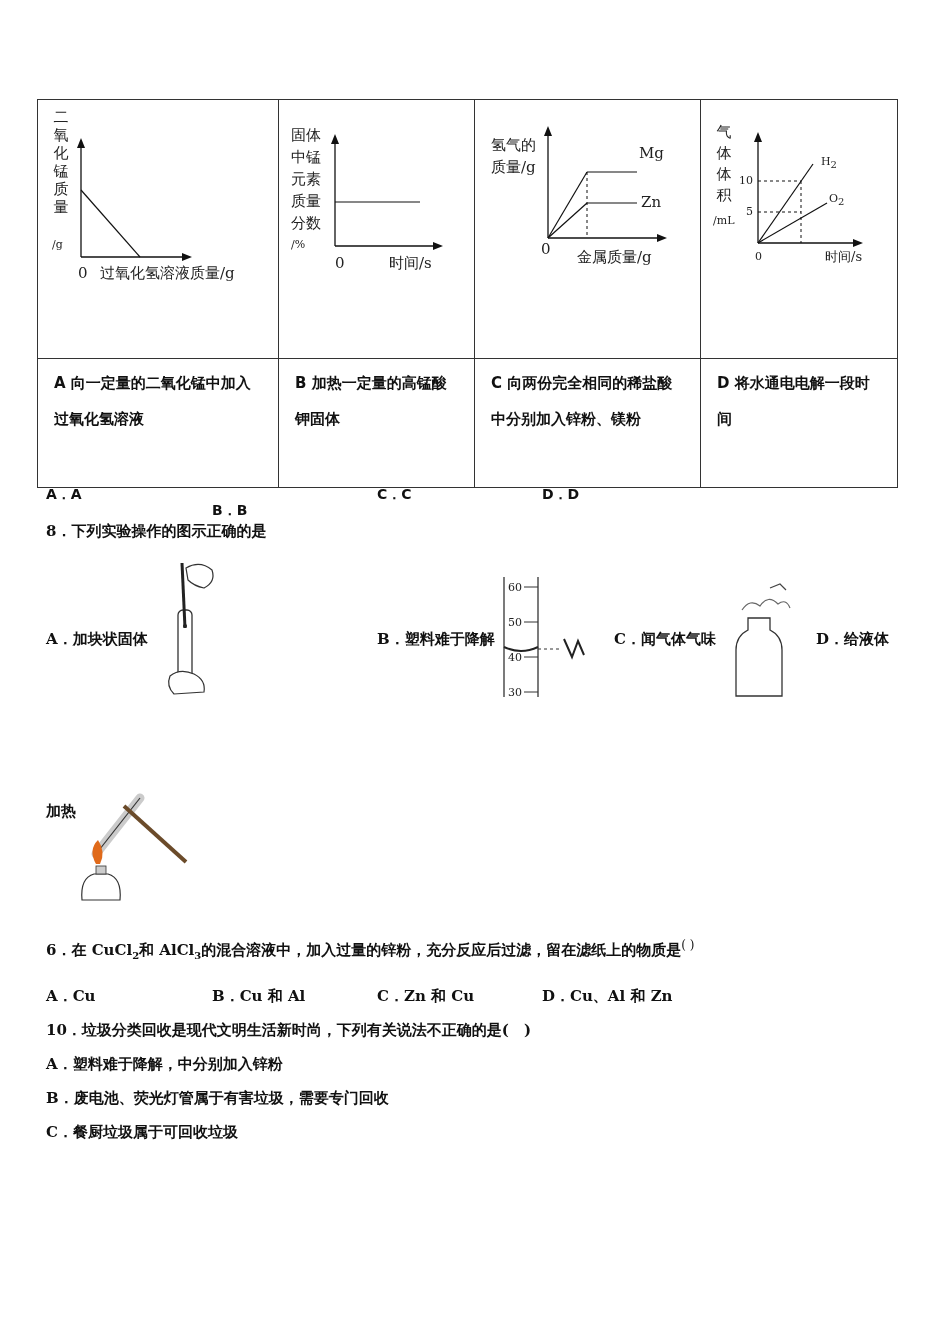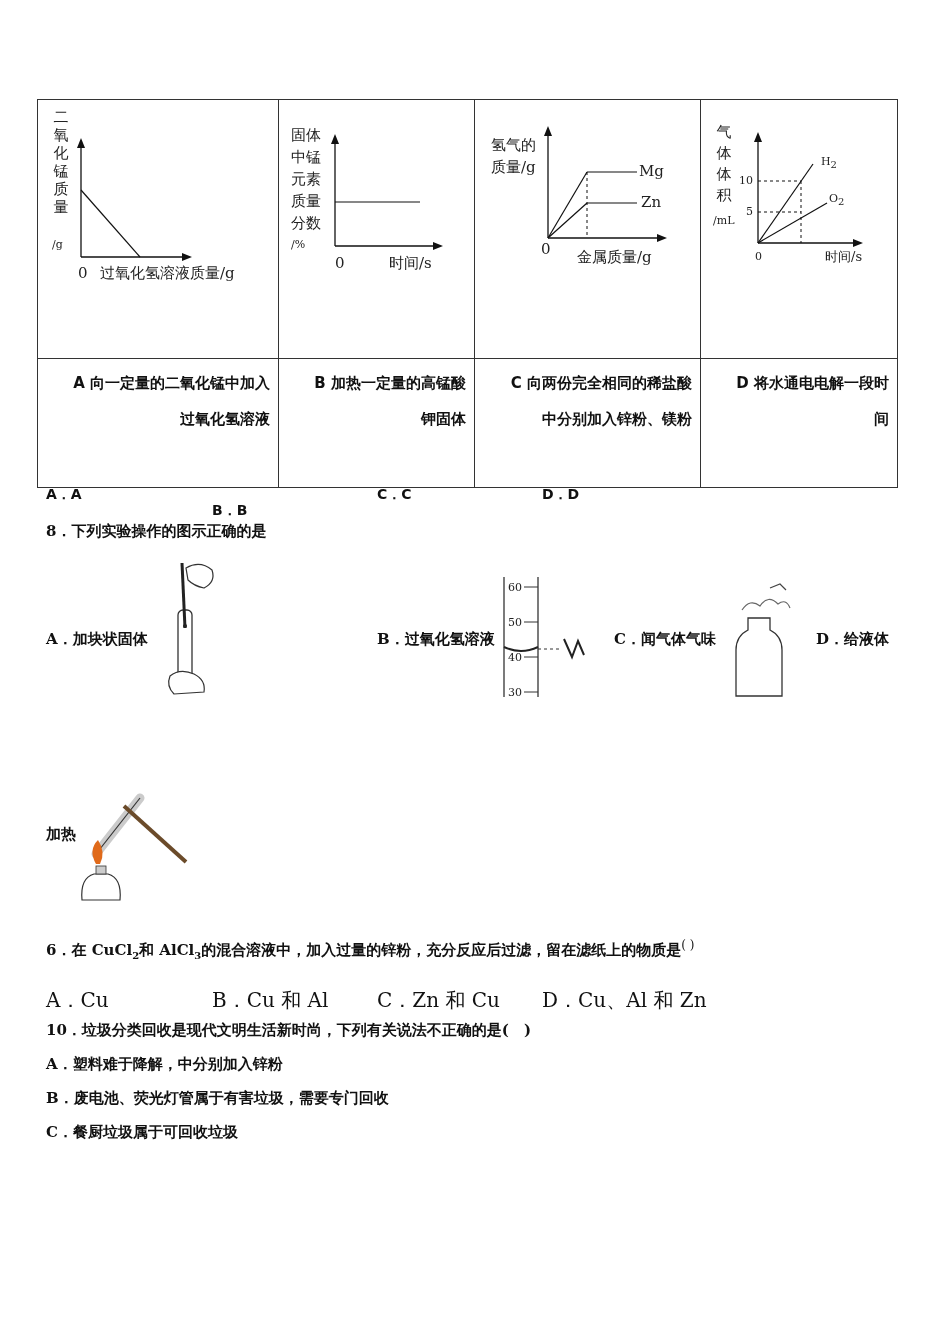--- a/index.html
+++ b/index.html
@@ -2,28 +2,28 @@
 <html><head>
   <meta charset="utf-8">
   <style>
     html, body { margin: 0; padding: 0; background: #ffffff; }
     body { width: 950px; height: 1344px; position: relative; overflow: hidden;
            font-family: "DejaVu Serif", "Liberation Serif", serif; color: #111; }
     table.q-table { position: absolute; left: 37px; top: 99px; border-collapse: collapse; }
     table.q-table td { border: 1px solid #333; padding: 0; vertical-align: top; }
     .graph-cell { height: 258px; position: relative; }
     .cap-cell { height: 122px; font-family: "DejaVu Sans", "Liberation Sans", sans-serif;
-                font-weight: bold; font-size: 15px; line-height: 36px; padding: 6px 8px 0 8px !important; text-align: right; }
+                font-weight: bold; font-size: 15px; line-height: 36px; padding: 6px 8px 0 8px !important; }
     .cap-cell div { padding-left: 8px; }
     .gtxt { position: absolute; font-family: "DejaVu Serif", serif; font-size: 15px; color: #222; white-space: nowrap; }
     .vtxt { position: absolute; font-family: "DejaVu Serif", serif; font-size: 15px; color: #222; width: 18px; line-height: 18px; text-align: center; }
     .small { font-size: 11px; }
     .opt { position: absolute; font-family: "DejaVu Sans", "Liberation Sans", sans-serif; font-weight: bold; font-size: 14px; white-space: nowrap; }
     .line { position: absolute; font-weight: bold; font-size: 15px; white-space: nowrap; font-family: "DejaVu Serif", "Liberation Serif", serif; }
-    .choice-row { position: absolute; font-weight: normal; font-size: 20px; white-space: nowrap; }
+    .choice-row { position: absolute; font-weight: bold; font-size: 15px; white-space: nowrap; }
     sub { font-size: 10px; }
     svg { position: absolute; overflow: visible; }
   </style>
 </head>
 <body>
 
 <table class="q-table">
   <tbody>
       <tr>
     <td class="graph-cell" style="width:240px">
@@ -74,21 +74,21 @@
         <line x1="73" y1="138" x2="73" y2="30" stroke="#111" stroke-width="1.3"></line>
         <polygon points="73,26 69,36 77,36" fill="#111"></polygon>
         <line x1="73" y1="138" x2="188" y2="138" stroke="#111" stroke-width="1.3"></line>
         <polygon points="192,138 182,134 182,142" fill="#111"></polygon>
         <line x1="73" y1="138" x2="112" y2="72" stroke="#111" stroke-width="1.2"></line>
         <line x1="112" y1="72" x2="162" y2="72" stroke="#111" stroke-width="1.2"></line>
         <line x1="73" y1="138" x2="112" y2="103" stroke="#111" stroke-width="1.2"></line>
         <line x1="112" y1="103" x2="162" y2="103" stroke="#111" stroke-width="1.2"></line>
         <line x1="112" y1="72" x2="112" y2="138" stroke="#111" stroke-width="1" stroke-dasharray="3,3"></line>
       </svg>
-      <div class="gtxt" style="left:164px;top:62px">Mg</div>
+      <div class="gtxt" style="left:164px;top:44px">Mg</div>
       <div class="gtxt" style="left:166px;top:93px">Zn</div>
       <div class="gtxt" style="left:66px;top:140px">0</div>
       <div class="gtxt" style="left:102px;top:148px">金属质量/g</div>
     </td>
     <td class="graph-cell" style="width:196px">
       <div class="vtxt" style="left:14px;top:22px;line-height:21px">
         <div>气</div>
         <div>体</div>
         <div>体</div>
         <div>积</div>
@@ -143,21 +143,21 @@
 
 <div class="line" style="left:46px;top:630px">A．加块状固体</div>
 <svg width="60" height="140" style="left:160px;top:558px">
   <rect x="18" y="52" width="14" height="78" rx="5" fill="none" stroke="#333" stroke-width="1.3"></rect>
   <line x1="22" y1="5" x2="25" y2="70" stroke="#222" stroke-width="3"></line>
   <path d="M26 10 Q40 2 52 12 Q56 24 44 30 Q34 28 28 22 Z" fill="#fff" stroke="#333" stroke-width="1.2"></path>
   <path d="M10 118 Q20 110 34 116 Q46 122 44 134 L14 136 Q6 128 10 118 Z" fill="#fff" stroke="#333" stroke-width="1.2"></path>
   <circle cx="25" cy="68" r="2" fill="#222"></circle>
 </svg>
 
-<div class="line" style="left:377px;top:630px">B．过氧化氢溶液</div>
+<div class="line" style="left:377px;top:630px">B．塑料难于降解</div>
 <svg width="100" height="125" style="left:498px;top:577px">
   <line x1="6" y1="0" x2="6" y2="120" stroke="#333" stroke-width="1.3"></line>
   <line x1="40" y1="0" x2="40" y2="120" stroke="#333" stroke-width="1.3"></line>
   <line x1="26" y1="10" x2="40" y2="10" stroke="#333"></line>
   <line x1="26" y1="45" x2="40" y2="45" stroke="#333"></line>
   <line x1="26" y1="80" x2="40" y2="80" stroke="#333"></line>
   <line x1="26" y1="115" x2="40" y2="115" stroke="#333"></line>
   <path d="M6 70 Q23 78 40 70" fill="none" stroke="#222" stroke-width="2"></path>
   <line x1="40" y1="72" x2="62" y2="72" stroke="#333" stroke-dasharray="3,3"></line>
   <path d="M66 62 L74 80 L80 64 L86 78" fill="none" stroke="#222" stroke-width="2"></path>
@@ -168,21 +168,21 @@
 <div class="gtxt small" style="left:508px;top:686px">30</div>
 
 <div class="line" style="left:614px;top:630px">C．闻气体气味</div>
 <svg width="70" height="125" style="left:730px;top:580px">
   <path d="M18 38 L18 50 Q6 56 6 70 L6 116 L52 116 L52 70 Q52 56 40 50 L40 38 Z" fill="#fff" stroke="#333" stroke-width="1.3"></path>
   <path d="M12 30 Q20 18 30 26 Q38 14 48 24 Q56 18 60 28" fill="none" stroke="#666" stroke-width="1.2"></path>
   <path d="M40 8 L50 4 L56 10" fill="none" stroke="#444" stroke-width="1.2"></path>
 </svg>
 <div class="line" style="left:816px;top:630px">D．给液体</div>
 
-<div class="line" style="left:46px;top:825px">加热</div>
+<div class="line" style="left:46px;top:802px">加热</div>
 <svg width="120" height="115" style="left:78px;top:792px">
   <line x1="18" y1="62" x2="62" y2="6" stroke="#333" stroke-width="9" stroke-linecap="round" opacity="0.25"></line>
   <line x1="18" y1="62" x2="62" y2="6" stroke="#333" stroke-width="1.2"></line>
   <line x1="46" y1="14" x2="108" y2="70" stroke="#6b4b2a" stroke-width="4"></line>
   <path d="M18 72 Q10 58 20 48 Q28 60 22 72 Z" fill="#e06a1a"></path>
   <path d="M4 108 Q2 86 16 82 L30 82 Q44 86 42 108 Z" fill="#fff" stroke="#333" stroke-width="1.2"></path>
   <rect x="18" y="74" width="10" height="8" fill="#ccc" stroke="#333" stroke-width="0.8"></rect>
 </svg>
 
 <div class="line" style="left:46px;top:938px">

